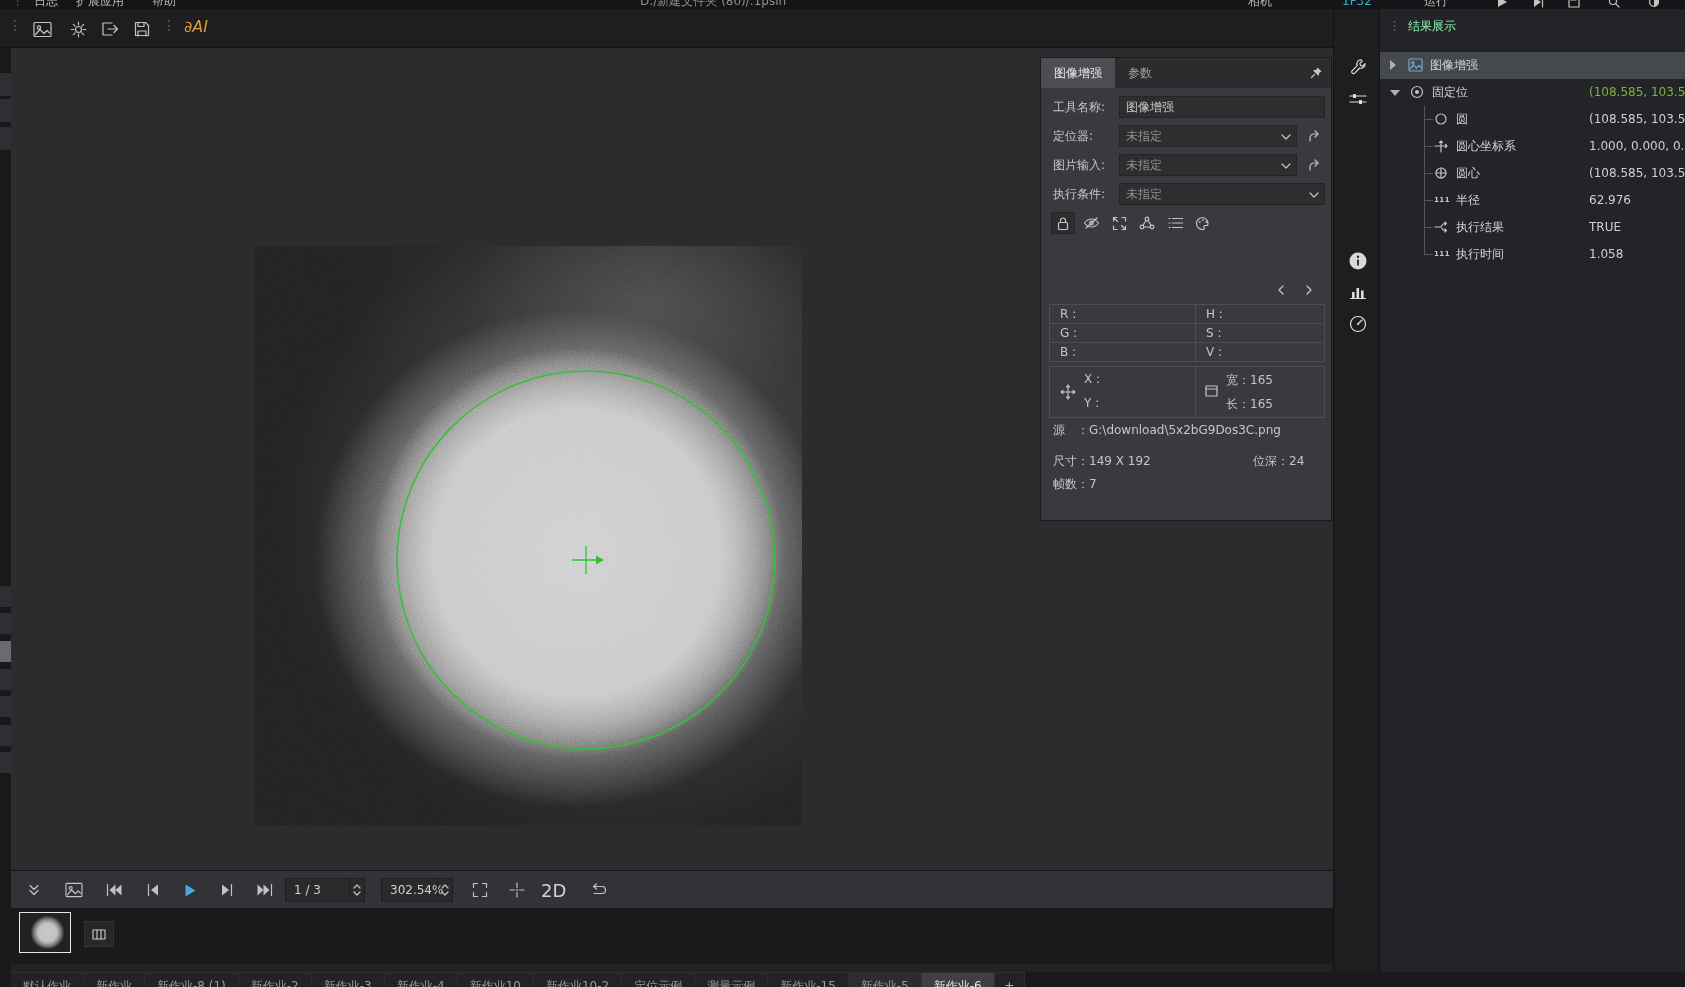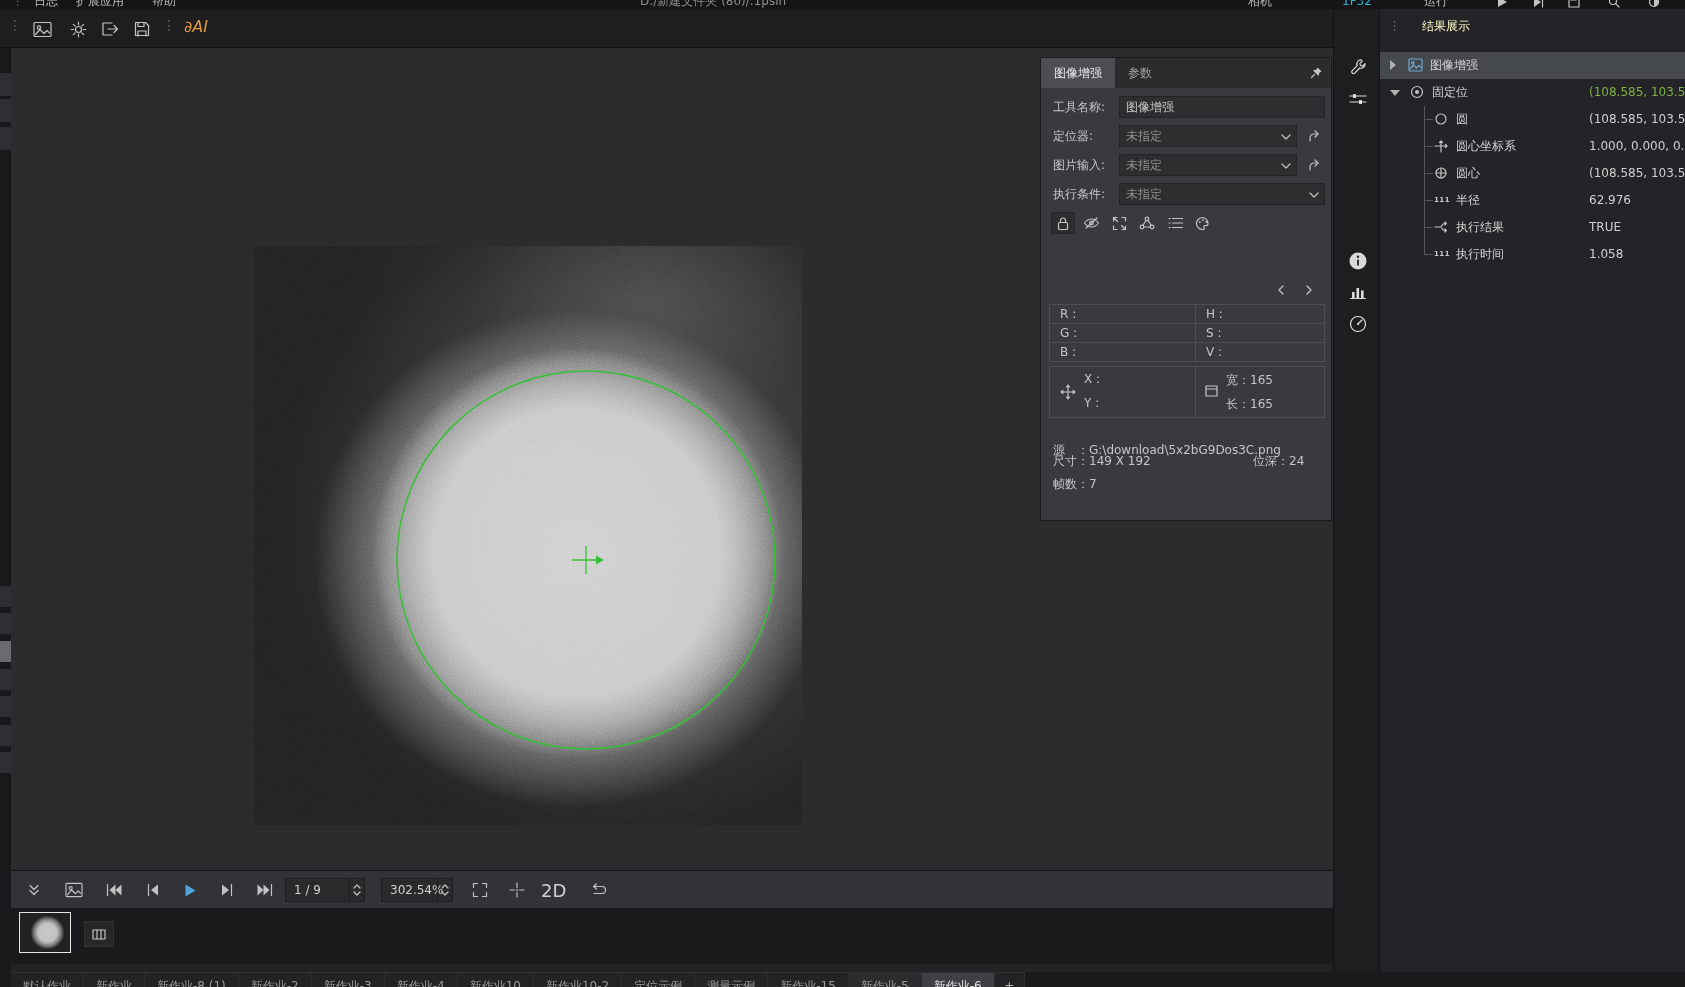--- a/index.html
+++ b/index.html
@@ -70,21 +70,21 @@
   .srcline{position:absolute;left:12px;color:#c6c6c6;white-space:nowrap}
 
   
   .vstrip{position:absolute;left:1333px;top:9px;width:46px;height:978px;background:#1e1e20;border-left:1px solid #131315}
   .v-btn{position:absolute;left:12px;width:24px;height:24px;display:flex;align-items:center;justify-content:center;cursor:pointer}
 
   
   .results{position:absolute;left:1379px;top:9px;width:306px;height:978px;background:#242428;border-left:1px solid #131315}
   .rheader{position:absolute;left:0;top:0;width:100%;height:34px;line-height:34px}
   .rgrip{position:absolute;left:8px;top:0;color:#6e6e72;font-size:13px}
-  .rtitle{position:absolute;left:42px;color:#fef9c3}
+  .rtitle{position:absolute;left:28px;color:#86efac}
   .trow{position:absolute;left:0;width:306px;height:27px}
   .trow.sel{background:#45484d}
   .t-arrow{position:absolute;left:10px;top:8px;width:0;height:0}
   .t-arrow.collapsed{border-left:6px solid #b0b0b0;border-top:5px solid transparent;border-bottom:5px solid transparent}
   .t-arrow.expanded{border-top:6px solid #b0b0b0;border-left:5px solid transparent;border-right:5px solid transparent;top:11px}
   .t-icon{position:absolute;top:6px}
   .t-label{position:absolute;top:0;line-height:27px;color:#d2d2d2;white-space:nowrap}
   .t-val{position:absolute;left:209px;right:0;top:0;line-height:27px;color:#cfcfcf;white-space:nowrap;overflow:hidden}
   .t-val.green{color:#7cb342}
   .guide-v{position:absolute;left:44px;top:97px;height:148px;border-left:1px solid #55555a}
@@ -338,21 +338,21 @@
             <rect x="2" y="2" width="11" height="10"></rect>
             <path d="M13 2l2-?" stroke="none"></path>
             <path d="M2 5h11"></path>
           </svg>
         </span>
       <span class="l1" style="left:30px">宽：165</span>
       <span class="l2" style="left:30px">长：165</span>
     </div>
   </div>
 
-  <span class="srcline" style="top:384px">源　：G:\download\5x2bG9Dos3C.png</span>
+  <span class="srcline" style="top:364px">源　：G:\download\5x2bG9Dos3C.png</span>
   <span class="srcline" style="top:395px">尺寸：149 X 192</span>
   <span class="srcline" style="top:395px;left:212px">位深：24</span>
   <span class="srcline" style="top:418px">帧数：7</span>
 </div>
 
 <div class="vstrip">
   <div class="v-btn" style="top:46px">
     <svg class="ic" width="18" height="18" viewBox="0 0 18 18" style="stroke:#dcdcdc">
         <path d="M12.5 2a4 4 0 0 0-4.3 5.6L3 12.8a1.8 1.8 0 0 0 2.5 2.5L10.7 10A4 4 0 0 0 16 5.7l-2.4 2.4-2.1-.6-.6-2.1L13.3 3z"></path>
       </svg>
@@ -513,21 +513,21 @@
       </svg>
     </div>
   <div class="pb-btn" style="left:243px">
     <svg class="ic" width="16" height="14" viewBox="0 0 16 14">
         <path class="f" d="M0.5 1.5L6.5 7l-6 5.5zM6.5 1.5L12.5 7l-6 5.5z"></path>
         <path d="M14.5 1.5v11"></path>
       </svg>
     </div>
 
   <div class="pb-box" style="left:274px;width:80px">
-    <span class="txt">1 / 9</span>
+    <span class="txt">1 / 3</span>
     <div class="spin">
       <svg class="ic" width="8" height="5" viewBox="0 0 8 5">
           <path d="M1 4l3-3 3 3"></path>
         </svg>
       <svg class="ic" width="8" height="5" viewBox="0 0 8 5">
           <path d="M1 1l3 3 3-3"></path>
         </svg>
     </div>
   </div>
   <div class="pb-box" style="left:370px;width:72px">

